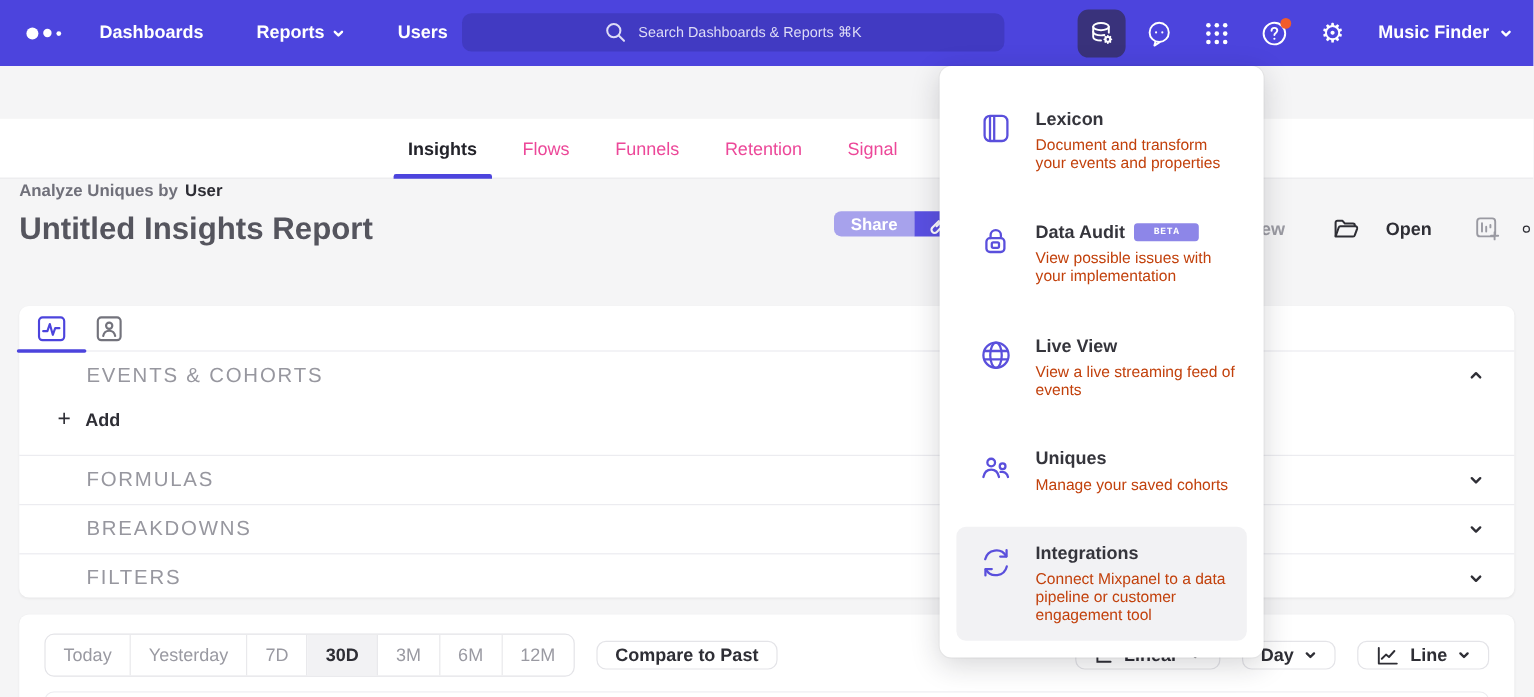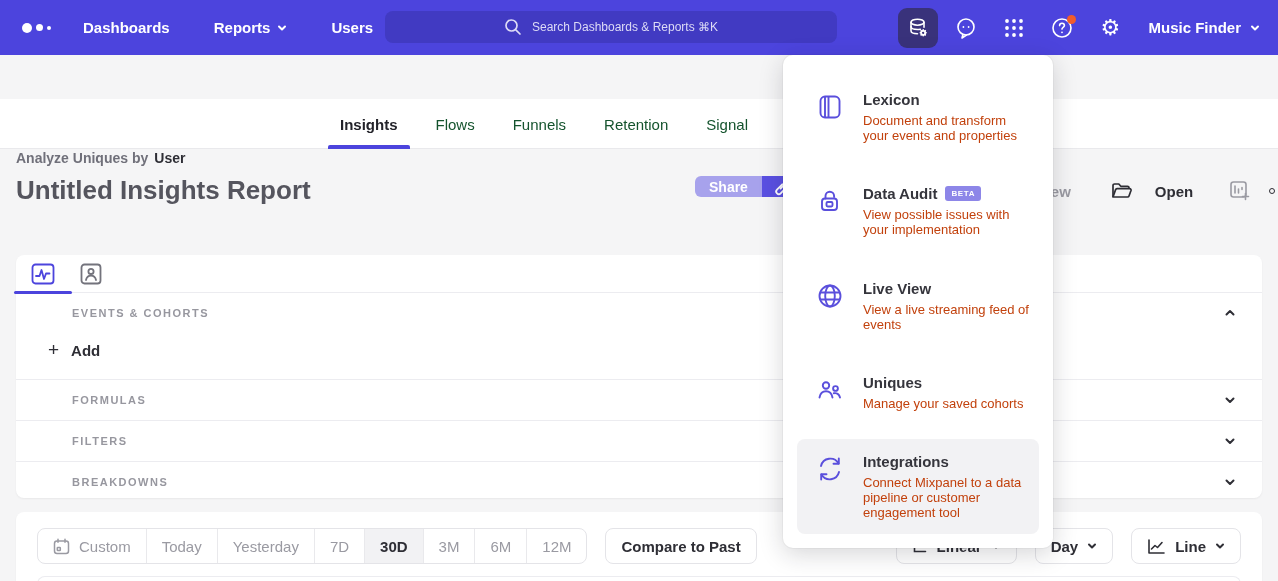--- a/index.html
+++ b/index.html
@@ -23,21 +23,21 @@
   .topbar-right { position:absolute; right:18px; top:0; height:55px; display:flex; align-items:center; gap:8px; }
   .tb-icon { width:40px; height:40px; display:flex; align-items:center; justify-content:center; border-radius:9px; cursor:pointer; position:relative; }
   .tb-icon.active { background:#39327b; }
   .gear-glyph { color:#fff; font-size:22px; line-height:1; }
   .notif-dot { position:absolute; top:7px; right:6px; width:9px; height:9px; border-radius:50%; background:#f25c2a; }
   .project-switch { display:flex; align-items:center; gap:9px; color:#fff; font-size:15px; font-weight:bold; margin-left:10px; cursor:pointer; white-space:nowrap; }
 
   
   .tabrow { position:absolute; left:0; top:55px; width:1278px; height:50px; background:#fff; border-bottom:1px solid #e9e9ec; z-index:5;margin-top:44px; }
   .tabs { position:absolute; left:340px; top:0; height:50px; display:flex; gap:38px; align-items:center; }
-  .tab { font-size:15px; color:#14532d; height:50px; display:flex; align-items:center; cursor:pointer; position:relative; white-space:nowrap; }
+  .tab { font-size:15px; color:#ec4899; height:50px; display:flex; align-items:center; cursor:pointer; position:relative; white-space:nowrap; }
   .tab.active { color:#23232a; font-weight:bold; }
   .tab.active::after { content:""; position:absolute; left:-12px; right:-12px; bottom:0; height:4px; background:#4c44dd; border-radius:2px 2px 0 0; }
 
   
   .subtitle { position:absolute; left:16px; top:150px; font-size:14px; color:#70707a; font-weight:bold; }
   .subtitle b { color:#2e2e35; margin-left:6px; }
   .page-title { position:absolute; left:16px; top:175px; font-size:26px; font-weight:bold; color:#55555e; }
 
   .share-group { position:absolute; left:695px; top:176px; height:21px; display:flex; z-index:4; }
   .share-main { background:#a7a2ec; color:#fff; font-size:14px; font-weight:bold; display:flex; align-items:center; padding:0 14px; border-radius:6px 0 0 6px; cursor:pointer; }
@@ -51,46 +51,46 @@
   .action-dots i { width:6px; height:6px; border-radius:50%; border:1.5px solid #2e2e35; display:block; }
 
   
   .builder-card { position:absolute; left:16px; top:255px; width:1246px; height:243px; background:#fff; border-radius:8px; box-shadow:0 1px 2px rgba(30,30,40,0.06); }
   .builder-tabs { height:38px; display:flex; align-items:center; padding-left:14px; gap:22px; border-bottom:1px solid #ececf0; position:relative; }
   .btab { width:26px; height:24px; display:flex; align-items:center; justify-content:center; cursor:pointer; position:relative; }
   .btab.active::after { content:""; position:absolute; left:-16px; right:-16px; bottom:-8px; height:3px; background:#4c44dd; border-radius:2px; }
   .section { border-bottom:1px solid #ececf0; position:relative; }
   .section:last-child { border-bottom:none; }
   .section-head { height:40px; display:flex; align-items:center; padding:0 26px 0 20px; justify-content:space-between; cursor:pointer; }
-  .section-label { font-size:11px; font-weight:bold; letter-spacing:1.5px; color:#97979f;padding-left:36px; }
+  .section-label { font-size:17px; font-weight:normal; letter-spacing:1.5px; color:#97979f;padding-left:36px; }
   .sec-chev { width:12px; height:12px; }
   .sec-chev polyline { fill:none; stroke:#2f2f36; stroke-width:2; stroke-linecap:round; stroke-linejoin:round; }
   .add-row { display:flex; align-items:center; gap:12px; padding:6px 20px 18px 32px; color:#2e2e35; font-size:15px; font-weight:bold; cursor:pointer; width:120px; }
   .plus-glyph { font-size:19px; font-weight:normal; color:#2e2e35; }
 
   
   .bottom-card { position:absolute; left:16px; top:512px; width:1246px; height:120px; background:#fff; border-radius:8px 8px 0 0; box-shadow:0 1px 2px rgba(30,30,40,0.06); }
   .toolbar { position:absolute; left:21px; top:16px; right:21px; height:36px; display:flex; align-items:center; }
   .date-seg { display:flex; height:36px; border:1px solid #e4e4e8; border-radius:8px; overflow:hidden; background:#fff; }
   .seg { display:flex; align-items:center; gap:9px; padding:0 15px; font-size:15px; color:#9a9aa2; border-right:1px solid #e9e9ec; cursor:pointer; white-space:nowrap; }
   .seg:last-child { border-right:none; }
   .seg.active { background:#f2f2f4; color:#2e2e35; font-weight:bold; }
-  .btn { display:flex; align-items:center; gap:9px; height:36px; padding:0 15px; border:1px solid #e4e4e8; border-radius:8px; background:#fff; font-size:15px; font-weight:bold; color:#2e2e35; cursor:pointer; white-space:nowrap; }
+  .btn { display:flex; align-items:center; gap:9px; height:24px; padding:0 15px; border:1px solid #e4e4e8; border-radius:8px; background:#fff; font-size:15px; font-weight:bold; color:#2e2e35; cursor:pointer; white-space:nowrap; }
   .btn.ghost-right { margin-left:18px; }
   .toolbar-right { margin-left:auto; display:flex; gap:18px; }
   .chart-inset { position:absolute; left:21px; top:64px; right:21px; height:60px; border:1px solid #ececf0; border-radius:8px 8px 0 0; border-bottom:none; }
 
   
   .menu-panel { position:absolute; left:783px; top:55px; width:270px; height:493px; background:#fff; border-radius:10px; box-shadow:0 6px 24px rgba(25,25,40,0.18), 0 0 0 1px rgba(0,0,0,0.03); z-index:50; padding:22px 14px 14px 14px; display:flex; flex-direction:column; }
   .menu-item { display:flex; gap:18px; padding:14px 6px 14px 18px; border-radius:8px; cursor:pointer; }
   .menu-item.highlighted { background:#f2f2f4; }
   .menu-item .mi-icon { width:30px; flex:0 0 30px; display:flex; justify-content:center; padding-top:2px; }
   .mi-title-row { display:flex; align-items:center; gap:8px; }
   .mi-title { font-size:15px; font-weight:bold; color:#35353c; }
-  .mi-badge { background:#8d86e8; color:#fff; font-size:8px; font-weight:bold; letter-spacing:0.6px; padding:3px 6px; border-radius:3px; }
+  .mi-badge { background:#8d86e8; color:#fff; font-size:8px; font-weight:bold; letter-spacing:0.6px; padding:3px 16px; border-radius:3px;font-family:Liberation Mono, monospace; }
   .mi-desc { margin-top:5px; font-size:13px; color:#c2410c; line-height:15px; max-width:170px; }
   .mi-gap { flex:1 0 10px; }
 
   svg { display:block; }
 </style>
 </head>
 <body>
 
 <div class="topbar">
   <div class="logo">
@@ -271,48 +271,40 @@
     <div class="section-head">
       <span class="section-label">FORMULAS</span>
       <svg class="sec-chev" viewBox="0 0 12 12">
           <polyline points="2.5,4.5 6,8 9.5,4.5"></polyline>
         </svg>
     </div>
   </div>
 
   <div class="section">
     <div class="section-head">
+      <span class="section-label">BREAKDOWNS</span>
+      <svg class="sec-chev" viewBox="0 0 12 12">
+          <polyline points="2.5,4.5 6,8 9.5,4.5"></polyline>
+        </svg>
+    </div>
+  </div>
+
+  <div class="section">
+    <div class="section-head">
       <span class="section-label">FILTERS</span>
       <svg class="sec-chev" viewBox="0 0 12 12">
           <polyline points="2.5,4.5 6,8 9.5,4.5"></polyline>
         </svg>
     </div>
   </div>
-
-  <div class="section">
-    <div class="section-head">
-      <span class="section-label">BREAKDOWNS</span>
-      <svg class="sec-chev" viewBox="0 0 12 12">
-          <polyline points="2.5,4.5 6,8 9.5,4.5"></polyline>
-        </svg>
-    </div>
-  </div>
 </div>
 
 <div class="bottom-card">
   <div class="toolbar">
     <div class="date-seg">
-      <div class="seg">
-        <svg width="17" height="17" viewBox="0 0 17 17" fill="none" stroke="#9a9aa2" stroke-width="1.5" stroke-linecap="round">
-          <rect x="1.5" y="3" width="14" height="12.5" rx="2.5"></rect>
-          <path d="M5 1.2 v3 M12 1.2 v3"></path>
-          <rect x="4.3" y="9.5" width="3" height="3" rx="0.6"></rect>
-        </svg>
-        <span>Custom</span>
-      </div>
       <div class="seg">
           <span>Today</span>
         </div>
       <div class="seg">
           <span>Yesterday</span>
         </div>
       <div class="seg">
           <span>7D</span>
         </div>
       <div class="seg active">

